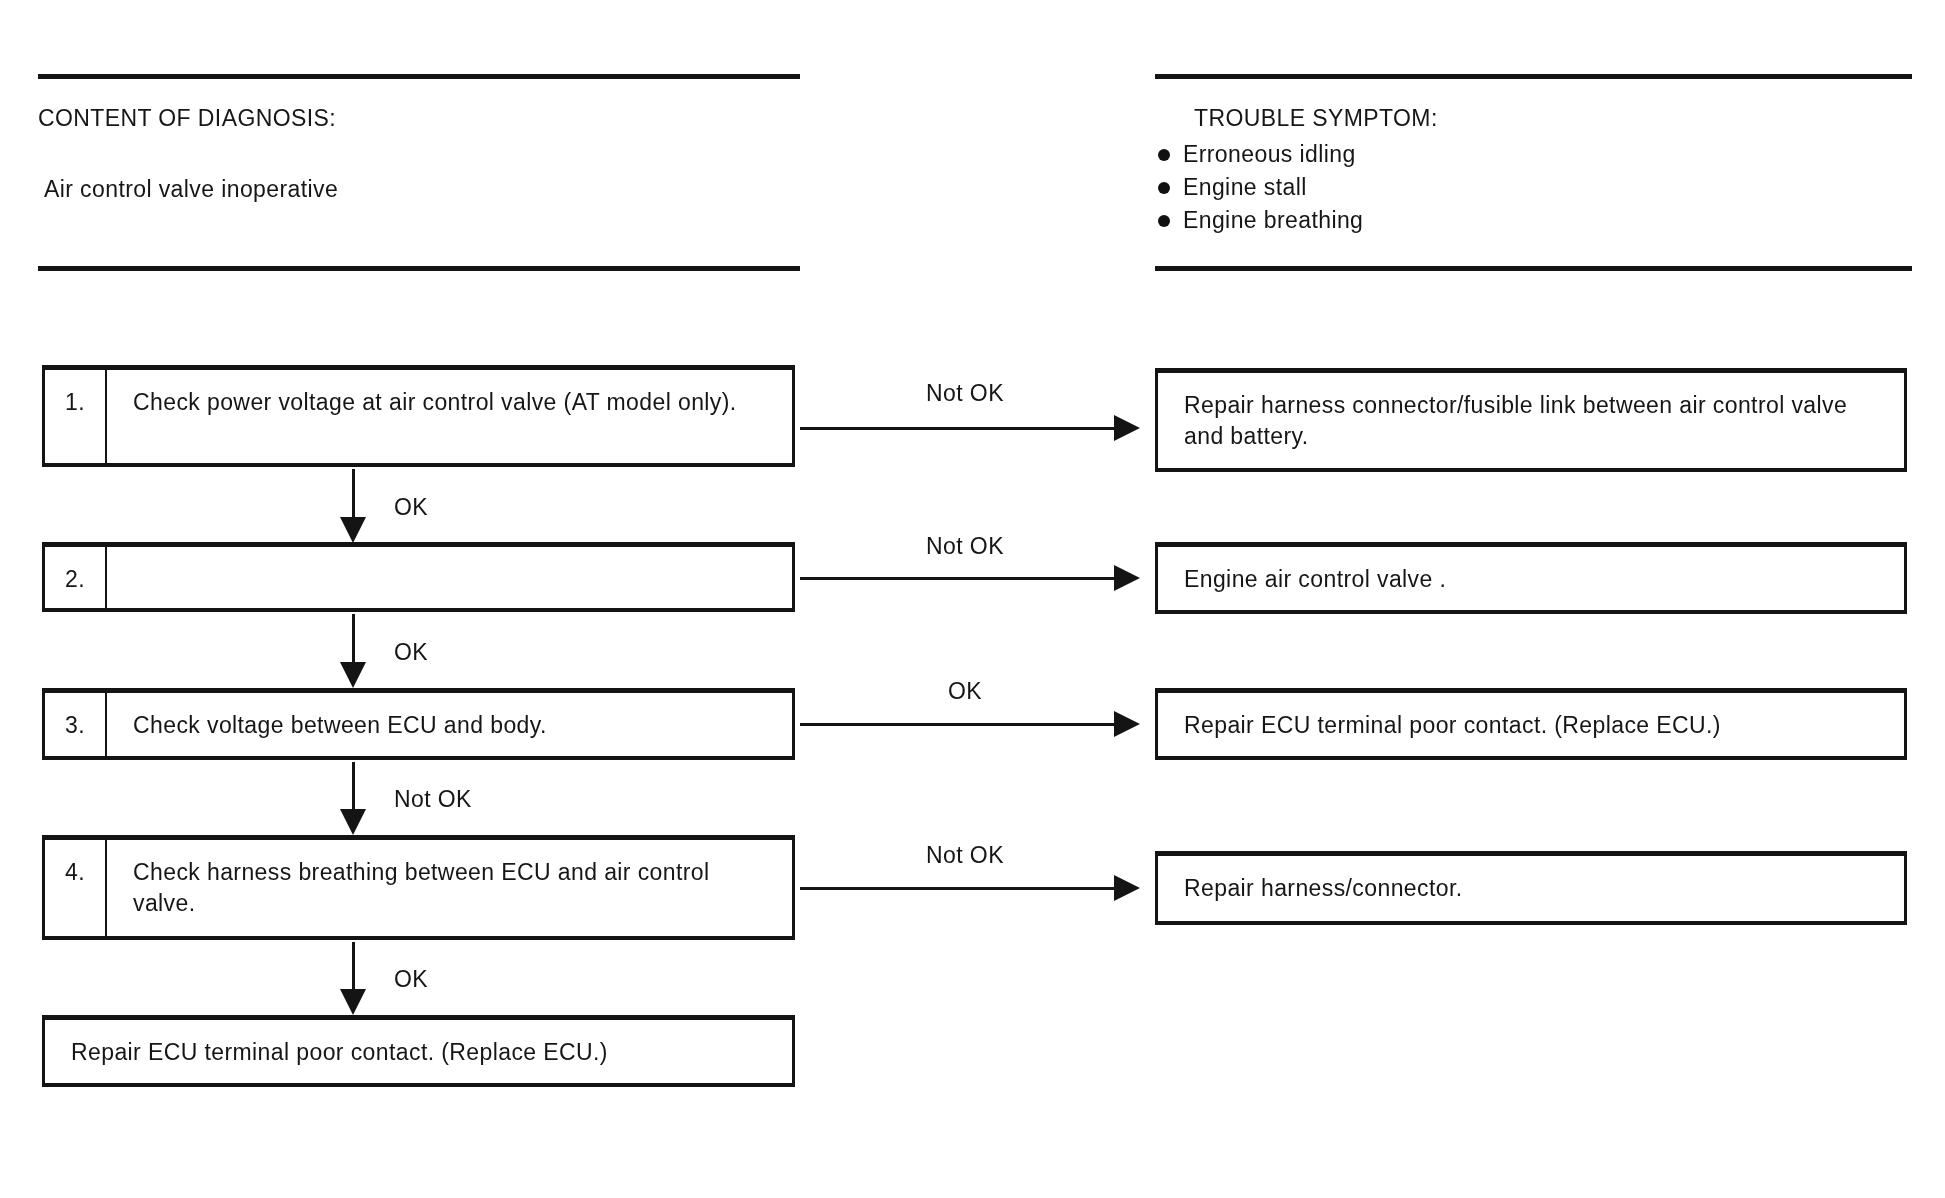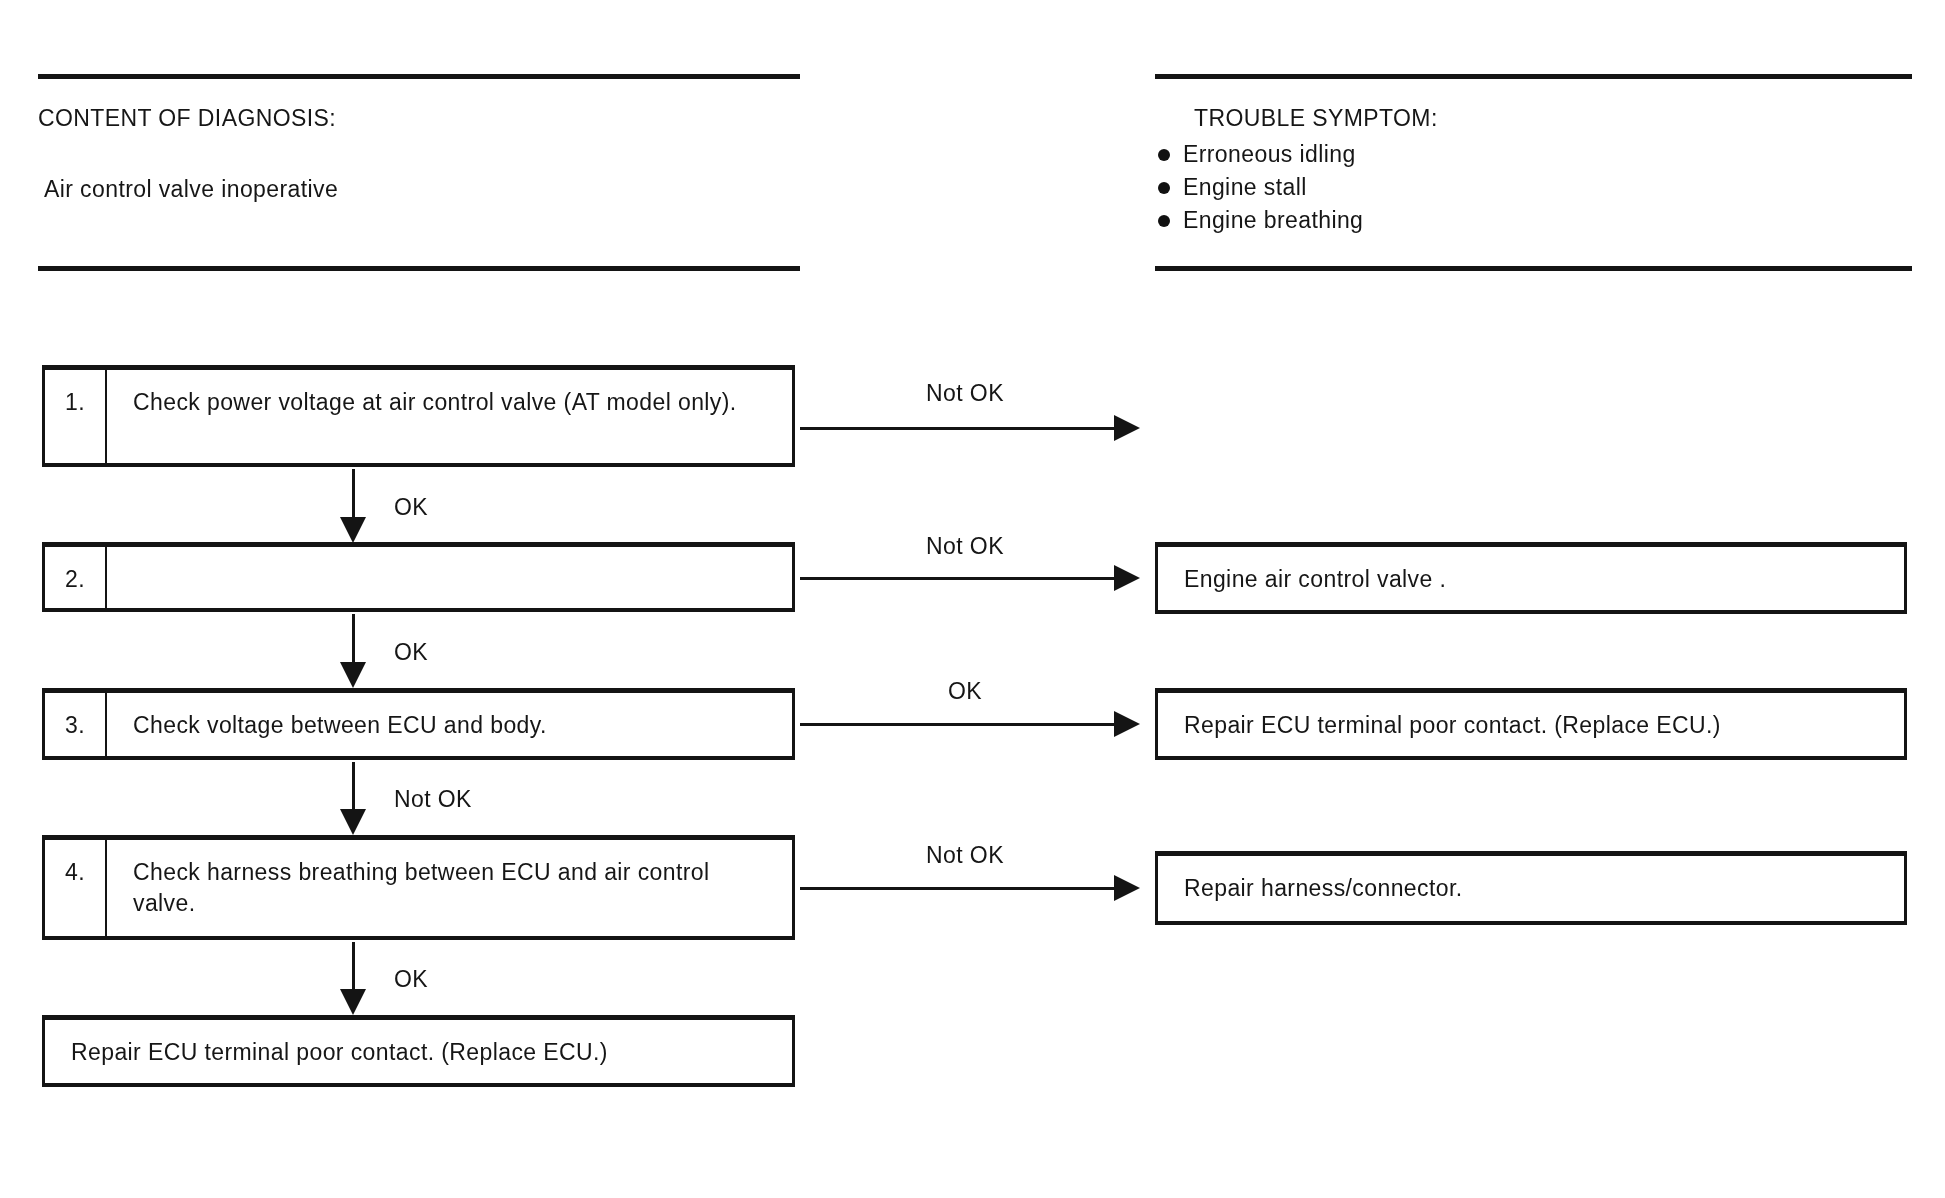--- a/index.html
+++ b/index.html
@@ -92,20 +92,23 @@
 
   <div class="box" style="left:42px;top:365px;width:753px;height:102px;">
     <div class="step-num">1.</div>
     <div class="step-text">Check power voltage at air control valve (AT model only).</div>
   </div>
   <div class="edge-label h-edge-label" style="left:855px;top:378px;">Not OK</div>
   <div class="h-arrow" style="left:800px;top:415px;">
     <div class="shaft"></div>
       <div class="head"></div>
   </div>
+  <div class="box" style="left:1155px;top:368px;width:752px;height:104px;">
+    <div class="plain-text">Repair harness connector/fusible link between air control valve and battery.</div>
+  </div>
   <div class="v-arrow" style="left:340px;top:469px;height:74px;">
     <div class="shaft"></div>
       <div class="head"></div>
   </div>
   <div class="edge-label" style="left:394px;top:492px;">OK</div>
 
   <div class="box" style="left:42px;top:542px;width:753px;height:70px;">
     <div class="step-num">2.</div>
   </div>
   <div class="edge-label h-edge-label" style="left:855px;top:531px;">Not OK</div>

